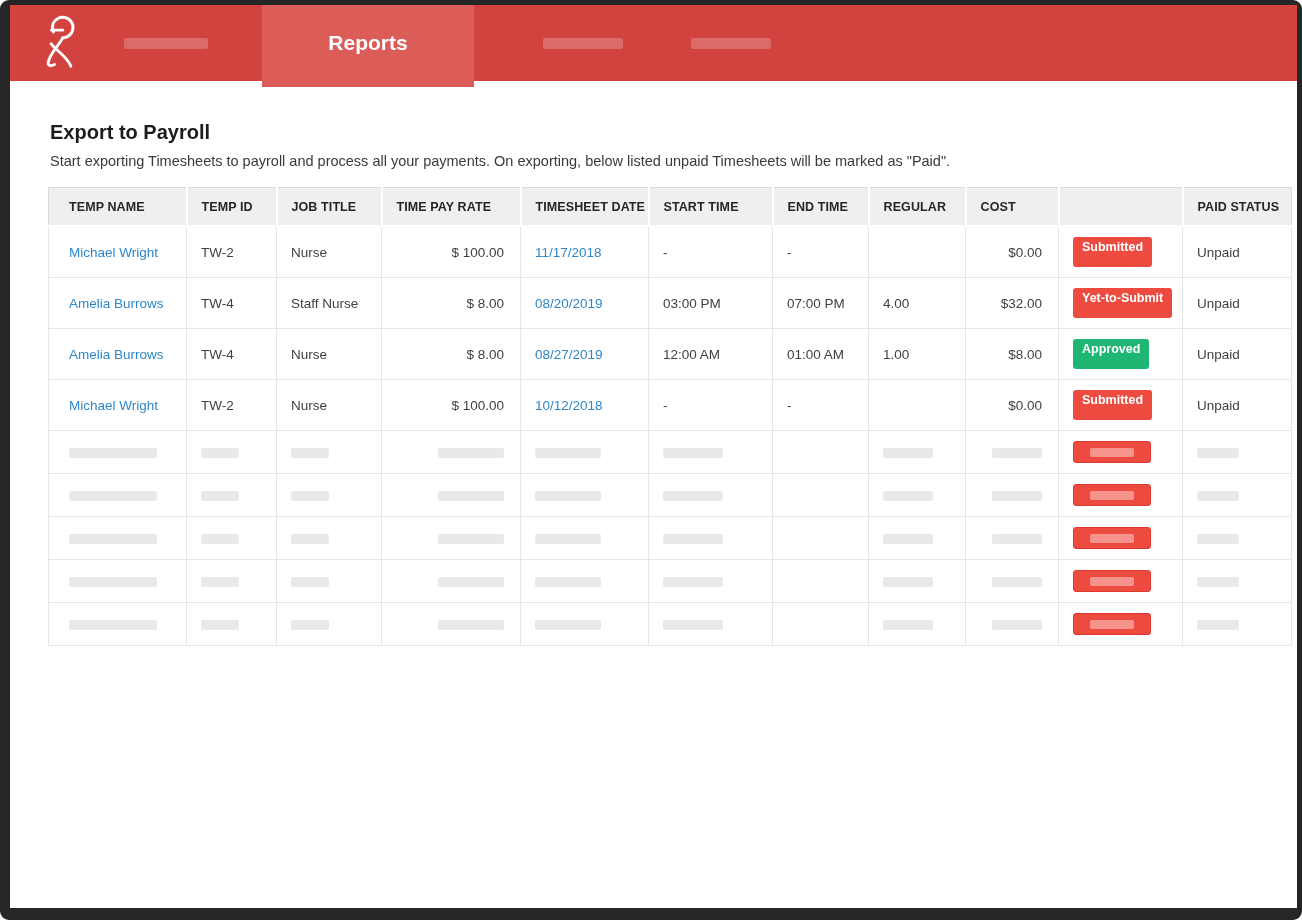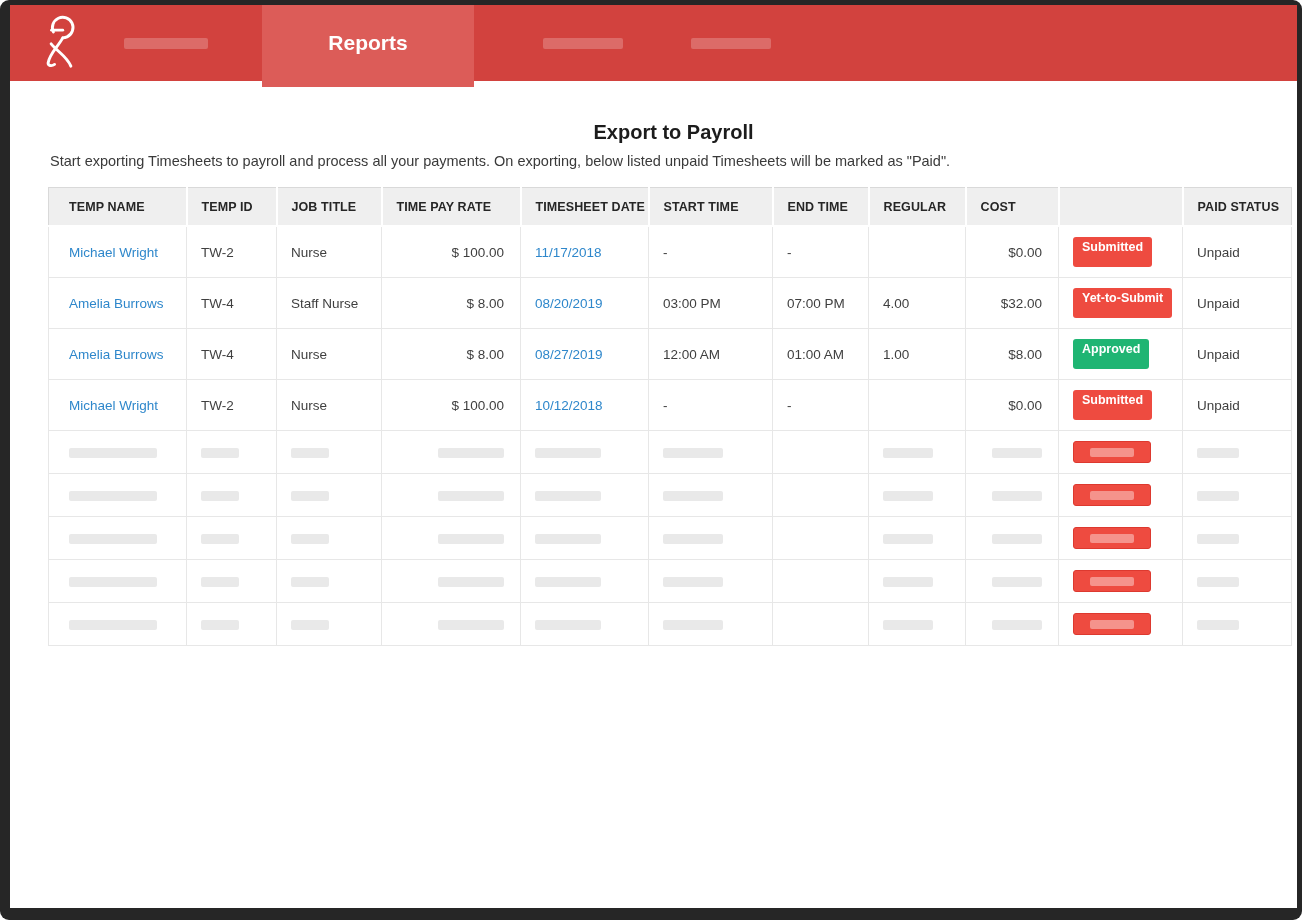--- a/index.html
+++ b/index.html
@@ -17,21 +17,21 @@
     flex: 0 0 auto; cursor: pointer; }
   .nav-ph.p1 { margin-left: 40px; }
   .nav-ph.p2 { margin-left: 69px; width: 80px; }
   .nav-ph.p3 { margin-left: 68px; width: 80px; }
   .tab-active { margin-left: 54px; width: 212px; height: 88px; background: var(--c-tab, #dc5c58);
     display: flex; align-items: center; justify-content: center; color: #ffffff;
     font-size: 21px; font-weight: bold; cursor: pointer; flex: 0 0 auto; }
 
   
   .main { padding: 40px 0 0 38px; }
-  .page-title { font-size: 20px; font-weight: bold; color: #1c1c1c; margin: 0 0 0 2px; text-align: center; }
+  .page-title { font-size: 20px; font-weight: bold; color: #1c1c1c; margin: 0 0 0 2px; }
   .page-subtitle { font-size: 14.5px; color: #3a3a3a; margin: 9px 0 18px 2px; }
 
   
   table { border-collapse: collapse; table-layout: fixed; width: 1243px;
     border: 1px solid #d9d9d9; }
   th { background: #efefef; border-left: 2px solid #ffffff; border-bottom: 2px solid #ffffff;
     font-size: 12.5px; font-weight: bold; color: #262626; text-align: left;
     padding: 12px 14px 11px 14px; letter-spacing: 0.1px; white-space: nowrap;
     overflow: hidden; }
   th:first-child { border-left: none; }

